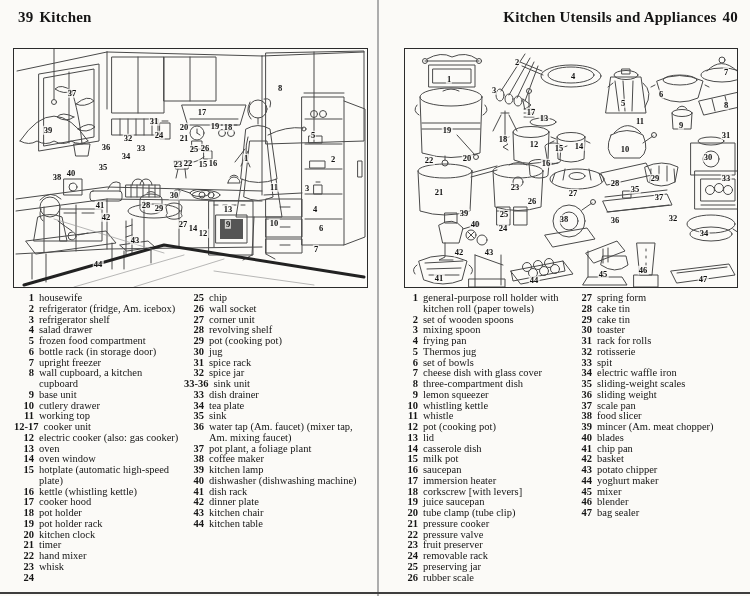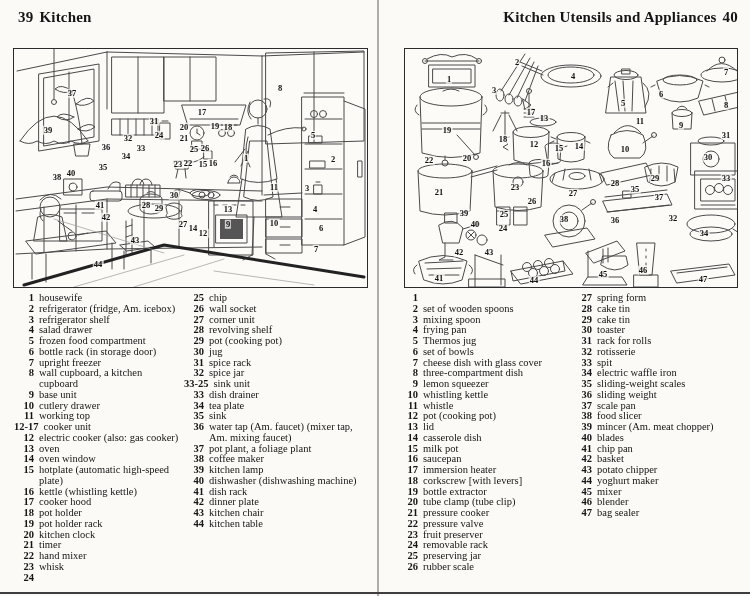--- a/index.html
+++ b/index.html
@@ -394,21 +394,21 @@
           <span class="num">31</span>
           <span class="txt">spice rack</span>
         </div>
 
         <div class="item">
           <span class="num">32</span>
           <span class="txt">spice jar</span>
         </div>
 
         <div class="item bold">
-          <span class="num">33-25</span>
+          <span class="num">33-36</span>
           <span class="txt">sink unit</span>
         </div>
 
         <div class="item">
           <span class="num">33</span>
           <span class="txt">dish drainer</span>
         </div>
 
         <div class="item">
           <span class="num">34</span>
@@ -687,20 +687,21 @@
         <span class="lbl" style="left: 238px; top: 221px;">46</span>
         <span class="lbl" style="left: 298px; top: 230px;">47</span>
       </div>
   </div>
 
   <div class="list list-right">
     <div class="col col1">
 
         <div class="item">
           <span class="num">1</span>
+          <span class="txt">general-purpose roll holder with kitchen roll (paper towels)</span>
         </div>
 
         <div class="item">
           <span class="num">2</span>
           <span class="txt">set of wooden spoons</span>
         </div>
 
         <div class="item">
           <span class="num">3</span>
           <span class="txt">mixing spoon</span>
@@ -777,21 +778,21 @@
           <span class="txt">immersion heater</span>
         </div>
 
         <div class="item">
           <span class="num">18</span>
           <span class="txt">corkscrew [with levers]</span>
         </div>
 
         <div class="item">
           <span class="num">19</span>
-          <span class="txt">bottle extractor</span>
+          <span class="txt">juice saucepan</span>
         </div>
 
         <div class="item">
           <span class="num">20</span>
           <span class="txt">tube clamp (tube clip)</span>
         </div>
 
         <div class="item">
           <span class="num">21</span>
           <span class="txt">pressure cooker</span>

